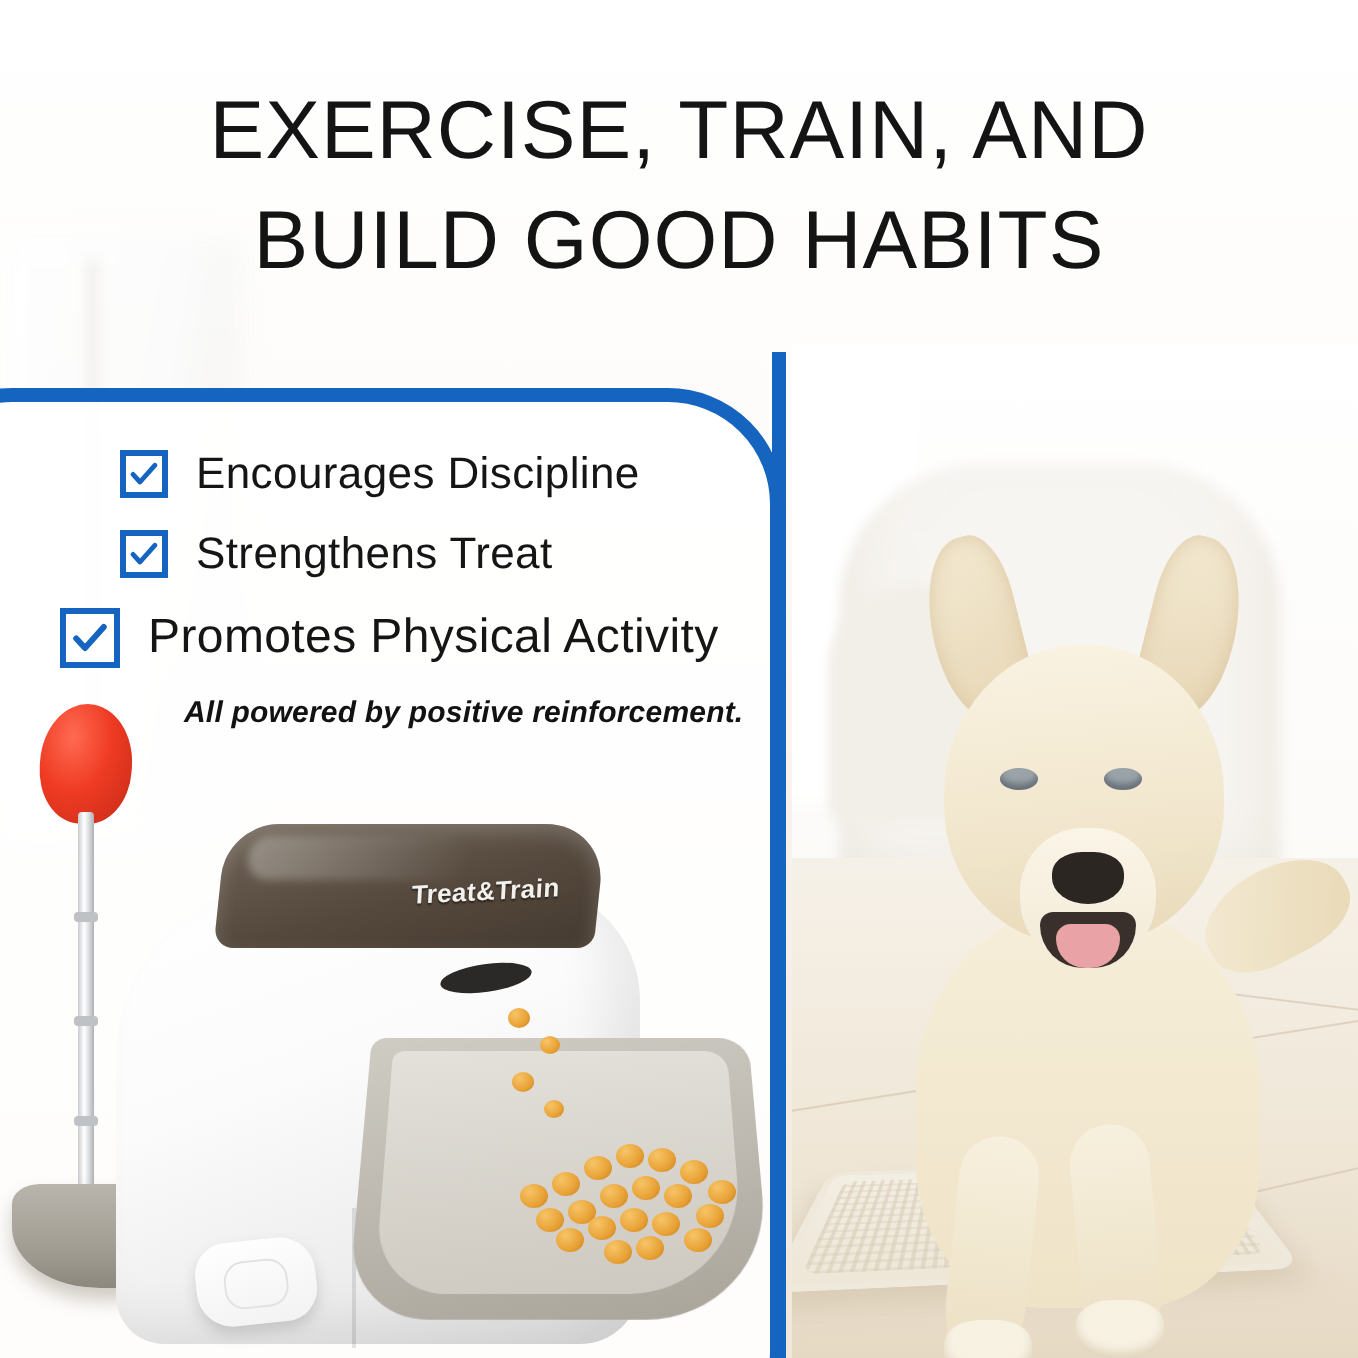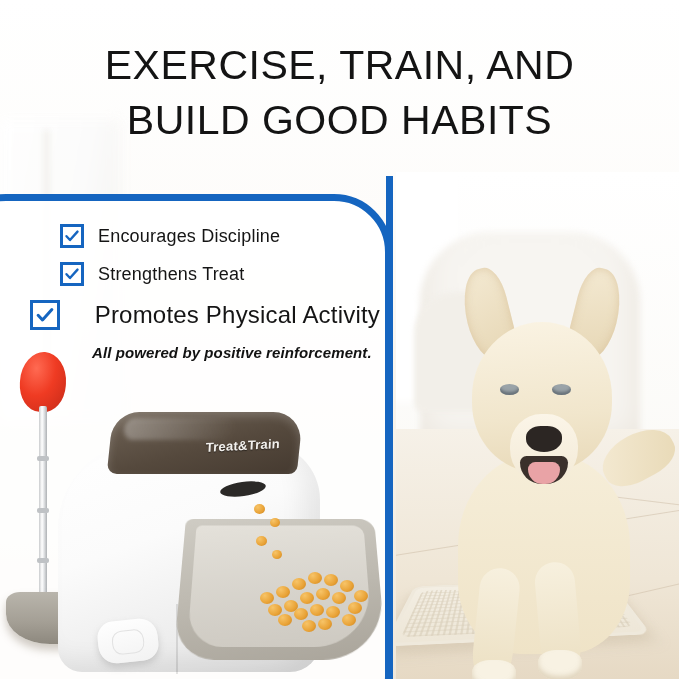--- a/index.html
+++ b/index.html
@@ -241,37 +241,37 @@
     width: 350px;
   }
   .bullet {
     display: flex;
     align-items: center;
     gap: 14px;
     margin-bottom: 14px;
   }
   .bullet-1 { margin-left: 30px; }
   .bullet-2 { margin-left: 30px; }
-  .bullet-3 { margin-left: 0px; justify-content: space-between; }
+  .bullet-3 { margin-left: 0px; }
 
   .checkbox {
     flex: none;
     width: 24px; height: 24px;
     border: 3px solid #1565C0;
     box-sizing: border-box;
     background: #ffffff;
     display: flex;
     align-items: center;
     justify-content: center;
   }
   .checkbox.big { width: 30px; height: 30px; }
   .checkbox svg { display: block; }
   .bullet-label {
     color: #151515;
-    font-size: 18px;
+    font-size: 22px;
     font-weight: 400;
     letter-spacing: .2px;
     white-space: nowrap;
   }
   .bullet-3 .bullet-label { font-size: 24px; }
 
   .tagline {
     margin-top: 10px;
     margin-left: 62px;
     font-size: 15px;

